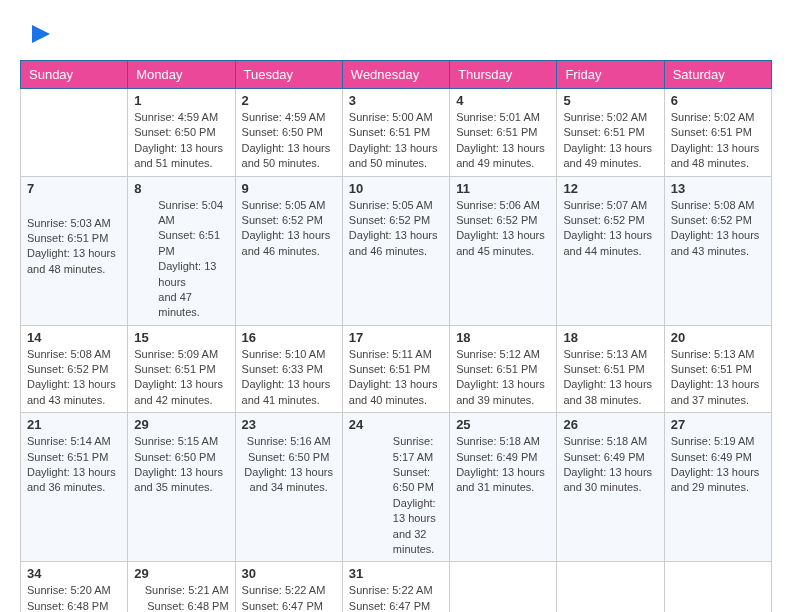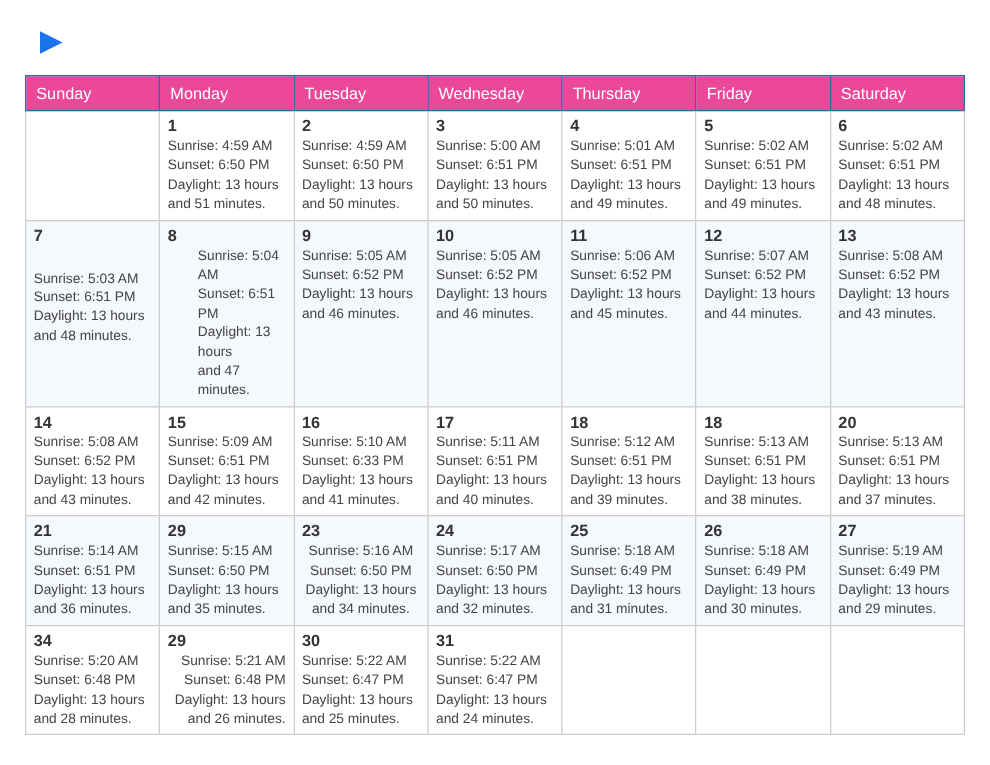--- a/index.html
+++ b/index.html
@@ -273,21 +273,21 @@
         </td>
         <td>
           <div class="day-number">23</div>
           <div class="day-info" style="white-space: pre-line; text-align: center;">Sunrise: 5:16 AM
 Sunset: 6:50 PM
 Daylight: 13 hours
 and 34 minutes.</div>
         </td>
         <td>
           <div class="day-number">24</div>
-          <div class="day-info" style="white-space: pre-line;">Sunrise: 5:17 AM
+          <div class="day-info" style="white-space: pre-line; margin-left: 44px;">Sunrise: 5:17 AM
 Sunset: 6:50 PM
 Daylight: 13 hours
 and 32 minutes.</div>
         </td>
         <td>
           <div class="day-number">25</div>
           <div class="day-info" style="white-space: pre-line;">Sunrise: 5:18 AM
 Sunset: 6:49 PM
 Daylight: 13 hours
 and 31 minutes.</div>

